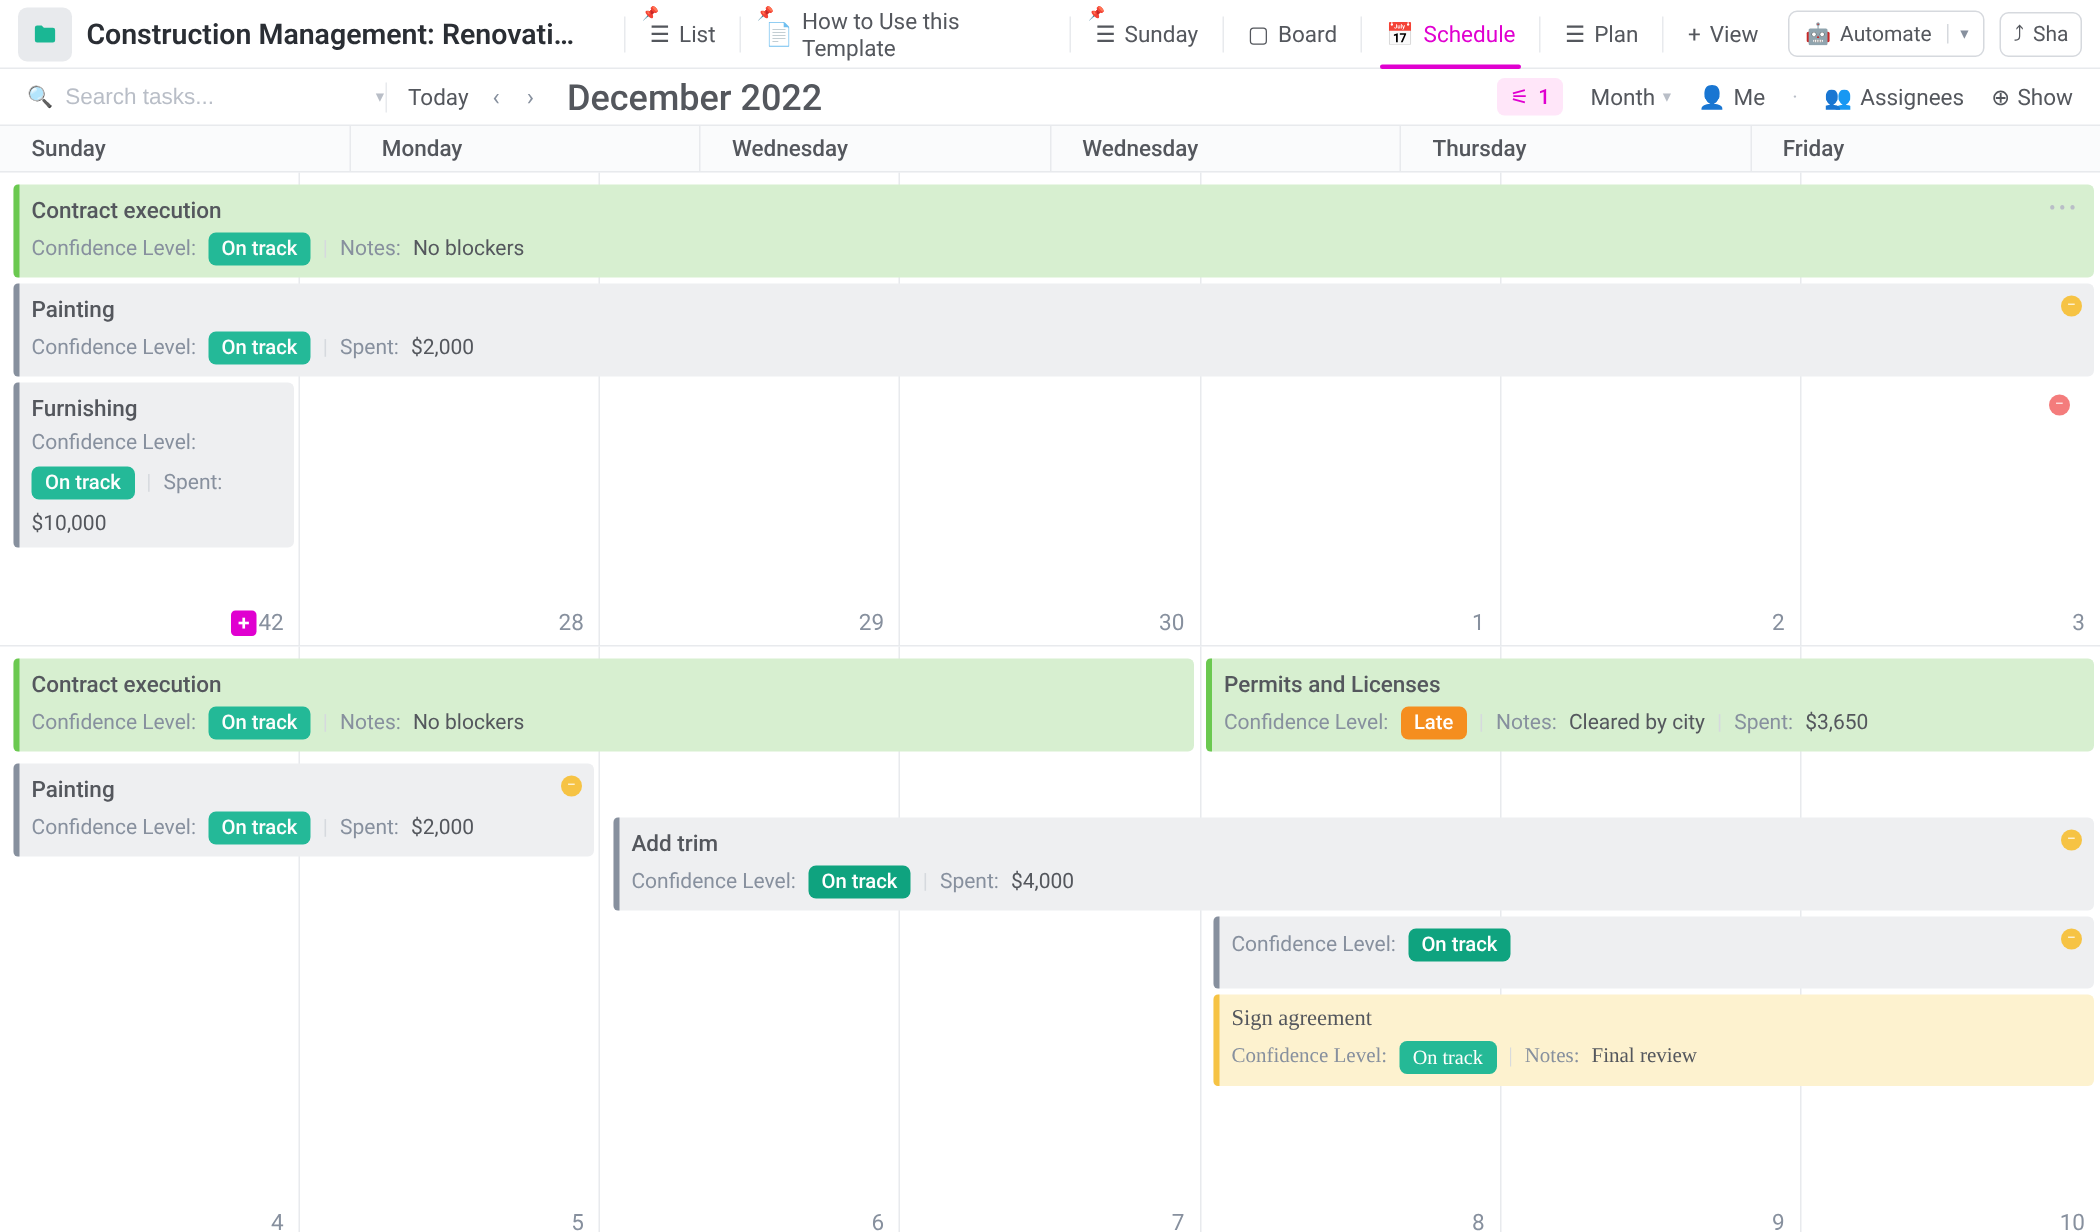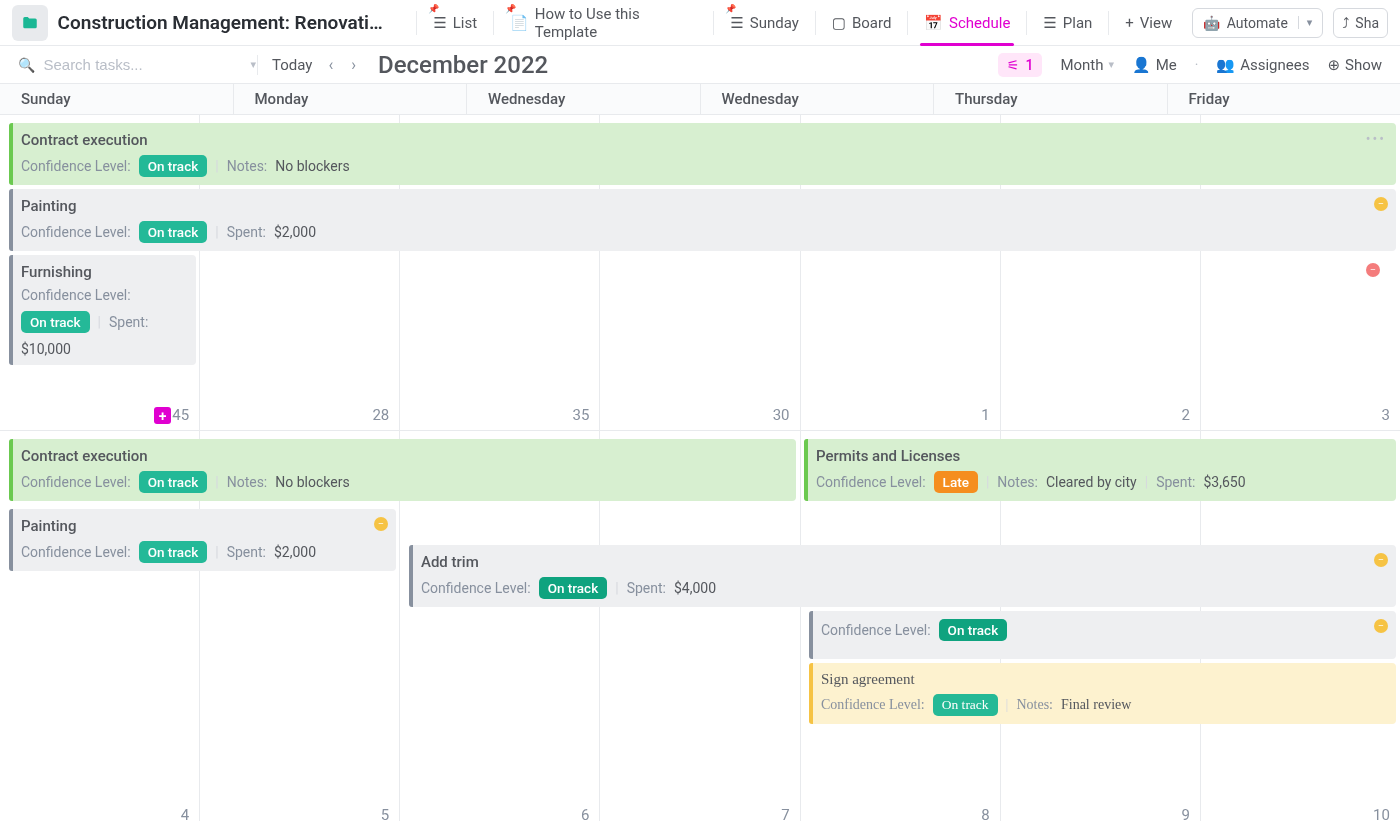--- a/index.html
+++ b/index.html
@@ -189,28 +189,28 @@
   <div class="dayh">Wednesday</div>
   <div class="dayh">Thursday</div>
   <div class="dayh">Friday</div>
 </div>
 
 <div class="cal-body">
 
   <div class="row" id="row1">
     <div class="grid">
       <div class="cell">
-          <span class="daynum">45</span>
+          <span class="daynum">42</span>
           <div class="add-sq">+</div>
         </div>
       <div class="cell">
           <span class="daynum">28</span>
         </div>
       <div class="cell">
-          <span class="daynum">35</span>
+          <span class="daynum">29</span>
         </div>
       <div class="cell">
           <span class="daynum">30</span>
         </div>
       <div class="cell">
           <span class="daynum">1</span>
         </div>
       <div class="cell">
           <span class="daynum">2</span>
         </div>

